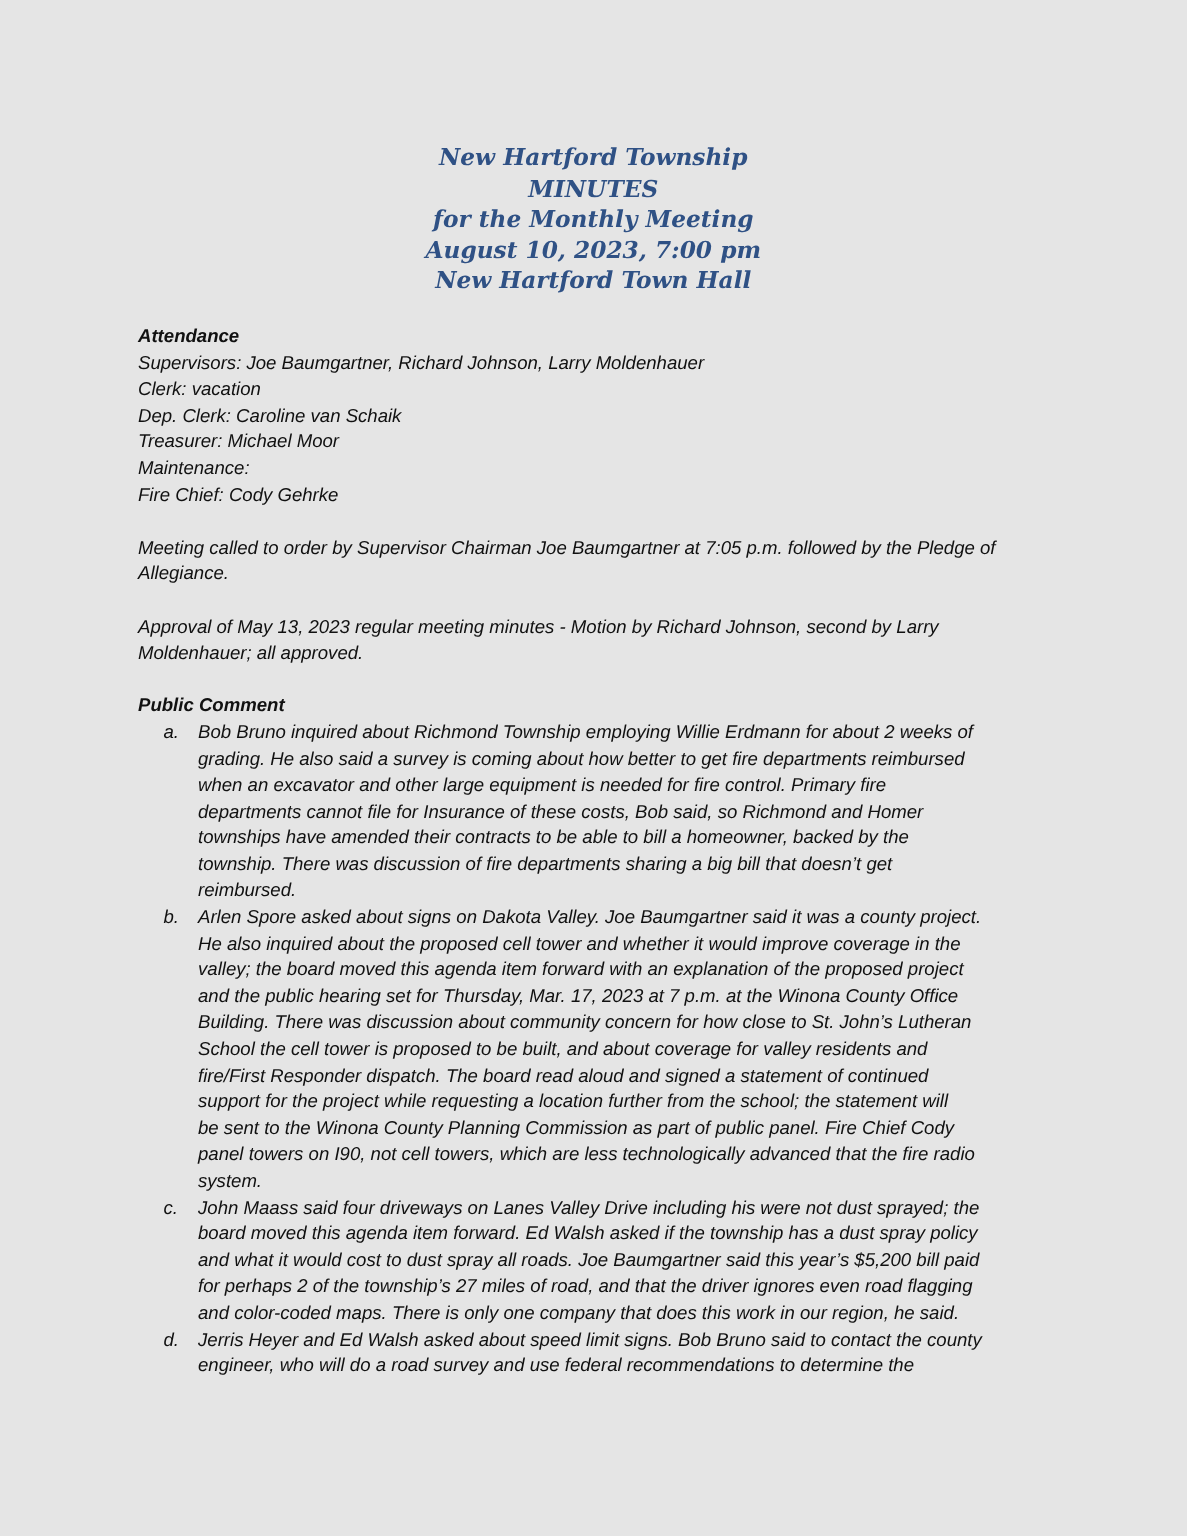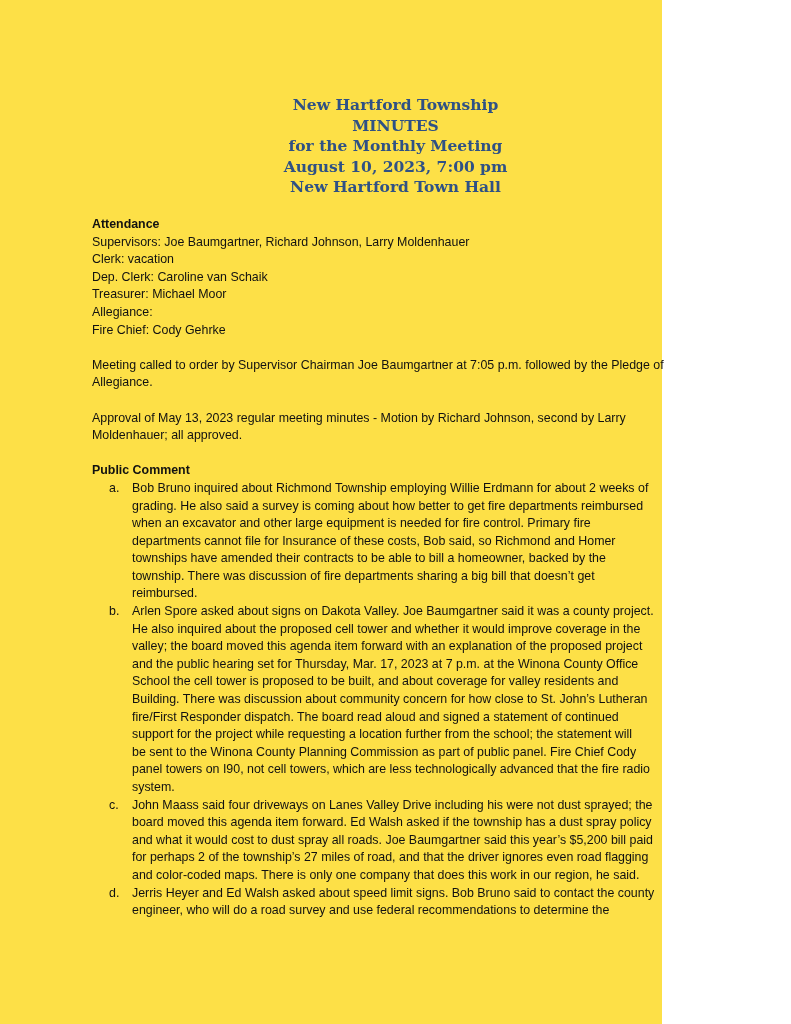--- a/index.html
+++ b/index.html
@@ -1,17 +1,17 @@
 <!DOCTYPE html>
 <html><head>
   <meta charset="utf-8">
   <style>
     html, body { margin: 0; padding: 0; background: #ffffff; }
     body { width: 791px; height: 1024px; overflow: hidden; position: relative; }
-    .page { position: absolute; left: 0; top: 0; width: 662px; height: 1024px; background: #fde047; }
+    .page { position: absolute; left: 0; top: 0; width: 791px; height: 1024px; background: #e5e5e5; font-style: italic; }
     .title-block {
       position: absolute; left: 0; top: 95px; width: 791px;
       text-align: center; color: #2f5185;
       font-family: "DejaVu Serif", serif; font-weight: bold;
       font-size: 15.5px; line-height: 20.5px;
     }
     .title-block div { white-space: nowrap; }
     .body-text {
       position: absolute; left: 92px; top: 216px; width: 640px;
       font-family: "Liberation Sans", sans-serif; font-size: 12.4px;
@@ -38,21 +38,21 @@
   </div>
 
   <div class="body-text">
 
     <section>
       <div class="heading line">Attendance</div>
       <div class="line">Supervisors: Joe Baumgartner, Richard Johnson, Larry Moldenhauer</div>
       <div class="line">Clerk: vacation</div>
       <div class="line">Dep. Clerk: Caroline van Schaik</div>
       <div class="line">Treasurer: Michael Moor</div>
-      <div class="line">Allegiance:</div>
+      <div class="line">Maintenance:</div>
       <div class="line">Fire Chief: Cody Gehrke</div>
     </section>
 
     <section class="para">
       <div class="line">Meeting called to order by Supervisor Chairman Joe Baumgartner at 7:05 p.m. followed by the Pledge of</div>
       <div class="line">Allegiance.</div>
     </section>
 
     <section class="para">
       <div class="line">Approval of May 13, 2023 regular meeting minutes - Motion by Richard Johnson, second by Larry</div>
@@ -71,22 +71,22 @@
           <div class="line">townships have amended their contracts to be able to bill a homeowner, backed by the</div>
           <div class="line">township. There was discussion of fire departments sharing a big bill that doesn’t get</div>
           <div class="line">reimbursed.</div>
         </li>
         <li>
           <span class="marker">b.</span>
           <div class="line">Arlen Spore asked about signs on Dakota Valley. Joe Baumgartner said it was a county project.</div>
           <div class="line">He also inquired about the proposed cell tower and whether it would improve coverage in the</div>
           <div class="line">valley; the board moved this agenda item forward with an explanation of the proposed project</div>
           <div class="line">and the public hearing set for Thursday, Mar. 17, 2023 at 7 p.m. at the Winona County Office</div>
+          <div class="line">Building. There was discussion about community concern for how close to St. John’s Lutheran</div>
           <div class="line">School the cell tower is proposed to be built, and about coverage for valley residents and</div>
-          <div class="line">Building. There was discussion about community concern for how close to St. John’s Lutheran</div>
           <div class="line">fire/First Responder dispatch. The board read aloud and signed a statement of continued</div>
           <div class="line">support for the project while requesting a location further from the school; the statement will</div>
           <div class="line">be sent to the Winona County Planning Commission as part of public panel. Fire Chief Cody</div>
           <div class="line">panel towers on I90, not cell towers, which are less technologically advanced that the fire radio</div>
           <div class="line">system.</div>
         </li>
         <li>
           <span class="marker">c.</span>
           <div class="line">John Maass said four driveways on Lanes Valley Drive including his were not dust sprayed; the</div>
           <div class="line">board moved this agenda item forward.  Ed Walsh asked if the township has a dust spray policy</div>

